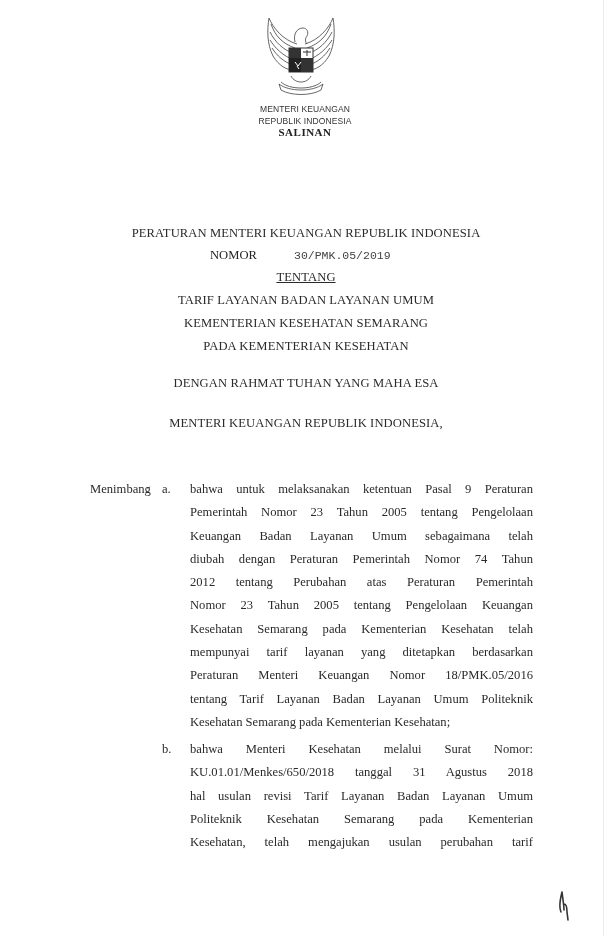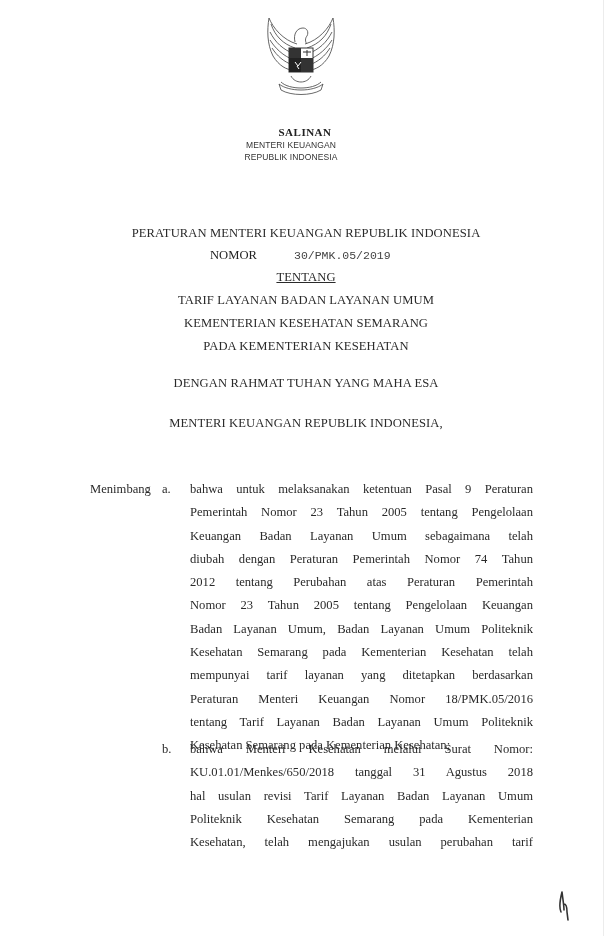--- a/index.html
+++ b/index.html
@@ -4,22 +4,22 @@
   <style>
     html, body { margin: 0; padding: 0; background: #ffffff; }
     body {
       width: 612px; height: 936px; position: relative; overflow: hidden;
       font-family: "DejaVu Serif", "Liberation Serif", serif;
       color: #222;
     }
     .right-edge { position: absolute; right: 8px; top: 0; width: 1px; height: 936px; background: #ececec; }
     .logo { position: absolute; left: 253px; top: 14px; width: 96px; height: 88px; }
     .ministry {
-      position: absolute; left: 216px; width: 150px; text-align: center;
-      font-family: "Liberation Sans", "DejaVu Sans", sans-serif; font-size: 8.5px; color: #333; letter-spacing: 0.1px; margin-top: 36px;
+      position: absolute; left: 230px; width: 150px; text-align: center;
+      font-family: "Liberation Sans", "DejaVu Sans", sans-serif; font-size: 8.5px; color: #333; letter-spacing: 0.1px;
     }
     .m1 { top: 104px; }
     .m2 { top: 116px; }
     .salinan {
       position: absolute; left: 230px; width: 150px; top: 126px; text-align: center;
       font-family: "Liberation Serif", serif; font-weight: bold; font-size: 11px; letter-spacing: 0.5px; color: #222;
     }
     .center-line {
       position: absolute; left: 0; width: 612px; text-align: center;
       font-family: "Liberation Serif", serif; font-size: 12.6px; color: #2a2a2a; letter-spacing: 0.1px;
@@ -93,21 +93,20 @@
 <div class="label" style="left:146px; top:482px;">:</div>
 <div class="label" style="left:162px; top:482px;">a.</div>
 
 <div class="para" style="top:478px;">
   <span class="ln">bahwa untuk melaksanakan ketentuan Pasal 9 Peraturan</span>
   <span class="ln">Pemerintah Nomor 23 Tahun 2005 tentang Pengelolaan</span>
   <span class="ln">Keuangan Badan Layanan Umum sebagaimana telah</span>
   <span class="ln">diubah dengan Peraturan Pemerintah Nomor 74 Tahun</span>
   <span class="ln">2012 tentang Perubahan atas Peraturan Pemerintah</span>
   <span class="ln">Nomor 23 Tahun 2005 tentang Pengelolaan Keuangan</span>
-  <span class="ln">Badan Layanan Umum, Badan Layanan Umum Politeknik</span>
   <span class="ln">Kesehatan Semarang pada Kementerian Kesehatan telah</span>
   <span class="ln">mempunyai tarif layanan yang ditetapkan berdasarkan</span>
   <span class="ln">Peraturan Menteri Keuangan Nomor 18/PMK.05/2016</span>
   <span class="ln">tentang Tarif Layanan Badan Layanan Umum Politeknik</span>
   <span class="ln last">Kesehatan Semarang pada Kementerian Kesehatan;</span>
 </div>
 
 <div class="label" style="left:162px; top:742px;">b.</div>
 <div class="para" style="top:738px;">
   <span class="ln">bahwa Menteri Kesehatan melalui Surat Nomor:</span>

